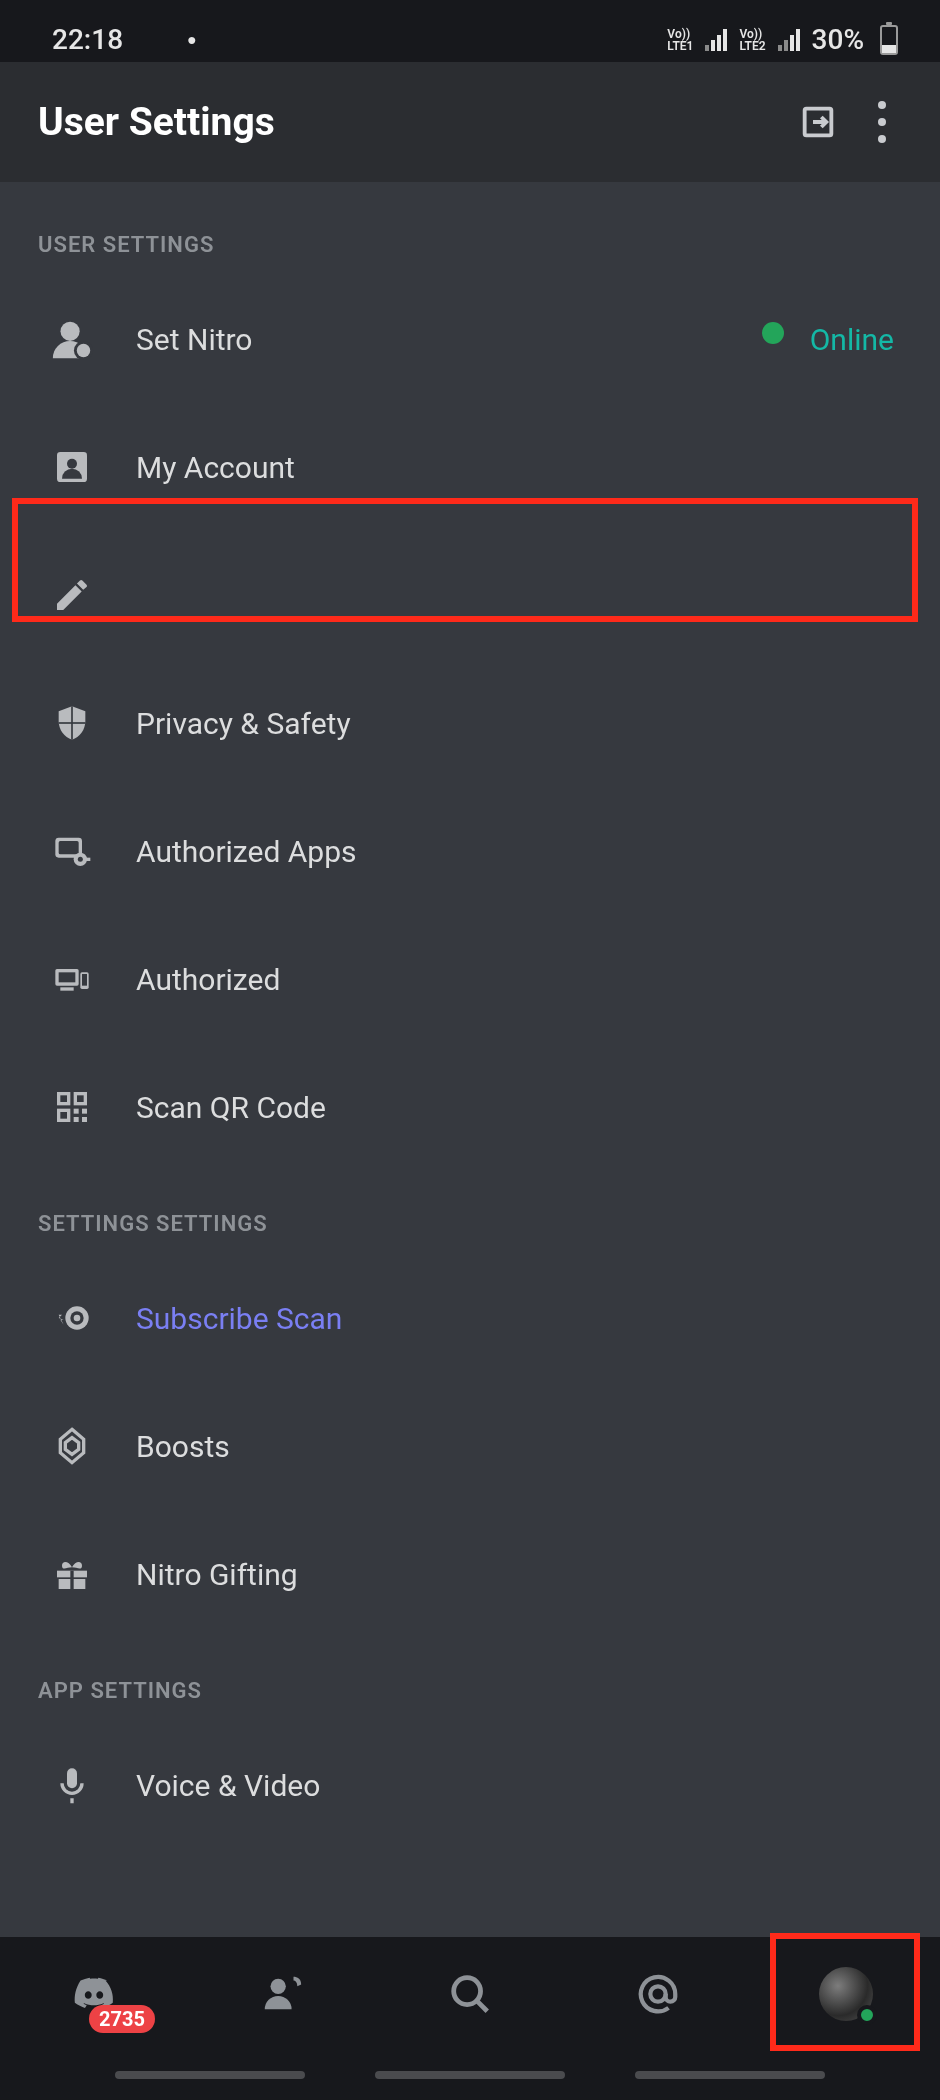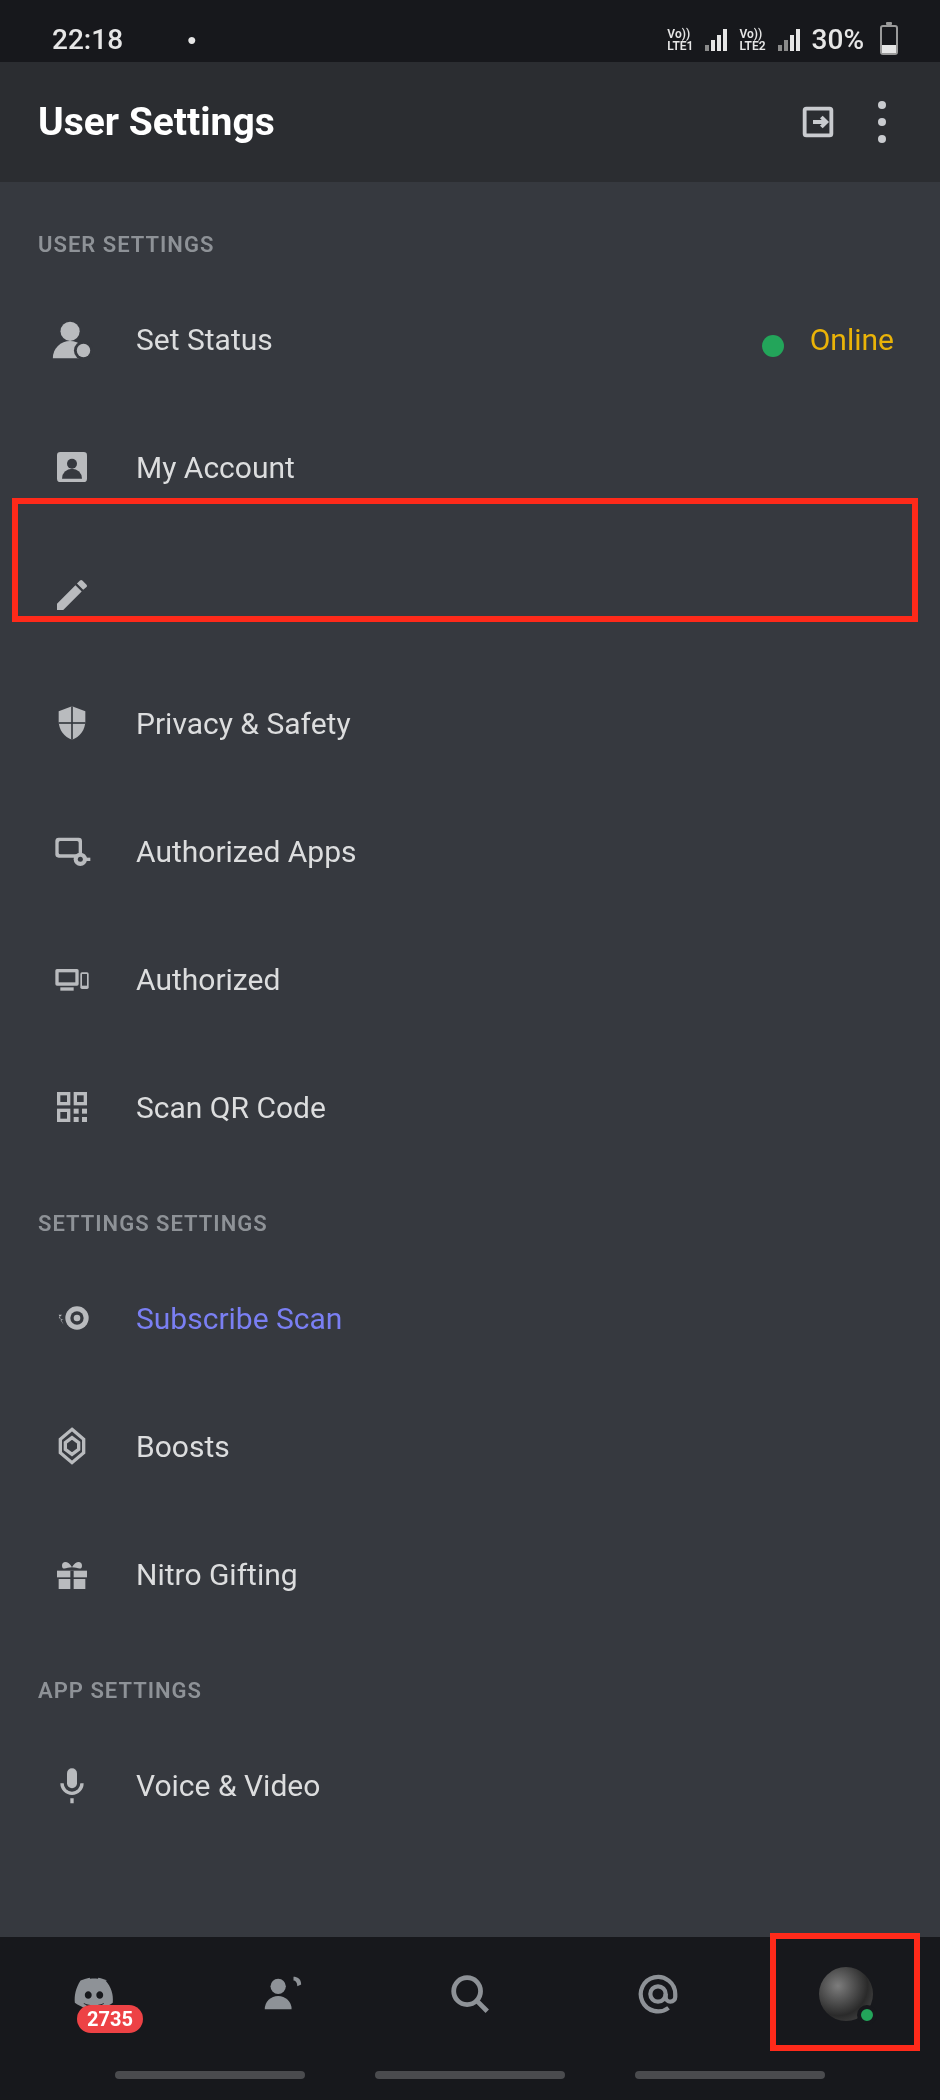--- a/index.html
+++ b/index.html
@@ -78,25 +78,25 @@
   .row .icon-slot svg{width:40px;height:40px}
   .row .ic-lg svg{width:46px;height:46px}
   .row .label {
     font-size:30px;
     color:#dcddde;
     flex:1;
   }
   .row .label.accent { color:#7a7ff3; }
   .row .trailing {
     display:flex;
-    align-items:flex-end;
+    align-items:flex-start;
     gap:26px;
     padding-right:20px;
     font-size:30px;
-    color:#eab308;
+    color:#14b8a6;
   }
   .status-dot{width:22px;height:22px;border-radius:50%}
 
   .highlight-top {
     position:absolute;
     left:12px; right:22px; top:316px; height:124px;
     border:6px solid #ff2a1a;
     pointer-events:none;
   }
   .last-row-clip{height:110px;overflow:hidden}
@@ -107,21 +107,21 @@
     background:#17181c;
     display:flex;
     align-items:center;
     justify-content:space-around;
     position:relative;
   }
   .nav-btn{width:90px;height:70px;display:flex;align-items:center;justify-content:center;color:#8e9297;position:relative}
   .nav-btn svg{width:46px;height:46px}
   .badge{
     position:absolute;
-    left:28px; bottom:-4px;
+    left:40px; bottom:-4px;
     background:#ed4245;
     color:#fff;
     font-size:20px;
     font-weight:700;
     border-radius:14px;
     padding:2px 10px;
   }
   .avatar{
     width:54px;height:54px;border-radius:50%;
     background: radial-gradient(circle at 35% 35%, #7d7d7d, #2a2a2a 60%, #555 100%);
@@ -234,21 +234,21 @@
 
   <div class="row">
     <span class="icon-slot ic-lg">
       <svg viewBox="0 0 24 24" fill="currentColor">
           <circle cx="11" cy="8" r="5"></circle>
           <path d="M2 22a9 9 0 0 1 18 0z"></path>
           <circle cx="18" cy="18" r="5" fill="#36393f"></circle>
           <circle cx="18" cy="18" r="3.5" fill="currentColor"></circle>
         </svg>
     </span>
-    <span class="label">Set Status</span>
+    <span class="label">Set Nitro</span>
     <span class="trailing">
       <span class="status-dot" style="background:#23a55a"></span>
       <span>Online</span>
     </span>
   </div>
 
   <div class="row">
     <span class="icon-slot">
       <svg viewBox="0 0 24 24" fill="currentColor">
           <rect x="3" y="3" width="18" height="18" rx="2"></rect>

